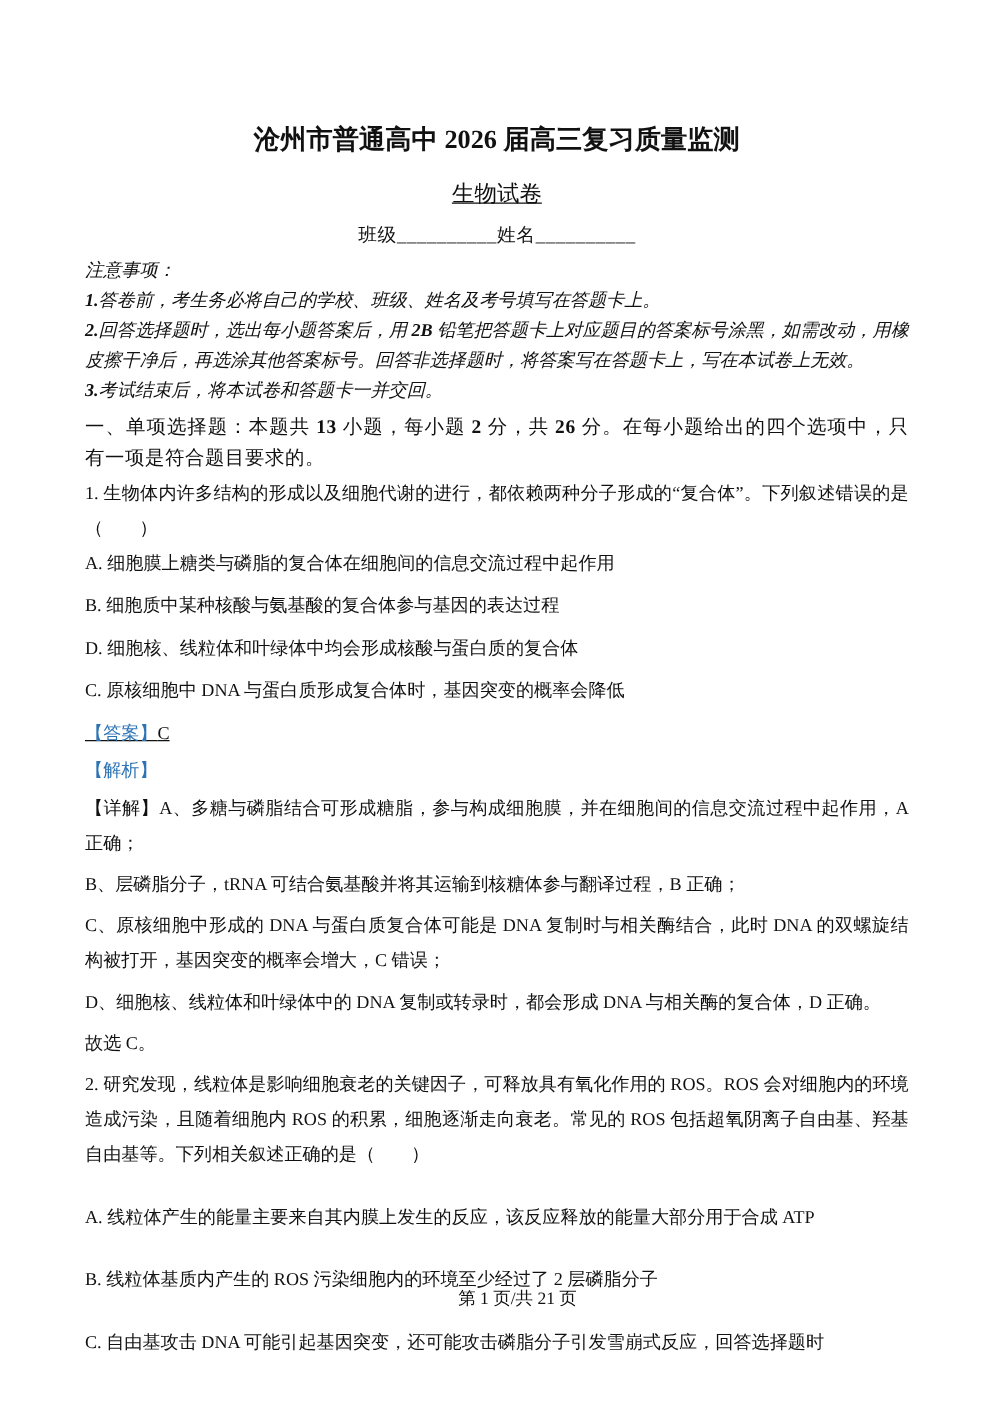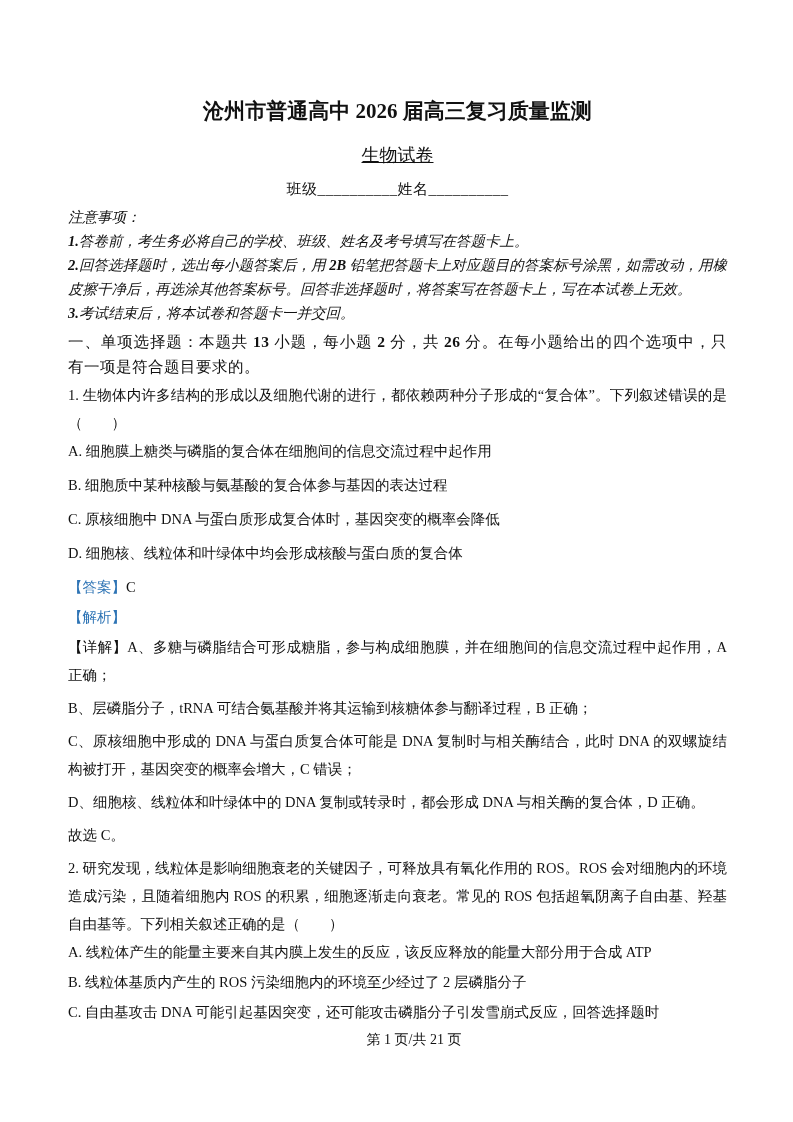--- a/index.html
+++ b/index.html
@@ -52,22 +52,22 @@
     letter-spacing: 0.5px;
   }
   .p {
     margin: 0;
     font-size: 14.5px;
     line-height: 28px;
     text-align: justify;
   }
   .stem-1 { margin-top: 2px; }
   .q1 .opt { margin-bottom: 6px; }
-  .q2 .opt { margin-bottom: 2px; }
-  .ans-line { margin-bottom: 2px; }
+  .q2 .opt { margin-bottom: 2px; margin-top: 22px; }
+  .ans-line { margin-bottom: 2px; text-decoration: underline; }
   .analysis-line { margin-bottom: 2px; }
   .detail { margin-bottom: 5px; }
   .b { font-weight: bold; }
   .blue { color: #2e74b5; }
   .footer {
     position: absolute;
     top: 1031px;
     left: 0;
     width: 100%;
     text-align: center;
@@ -92,22 +92,22 @@
       <p><span class="b">2.</span><span>回答选择题时，选出每小题答案后，用 </span><span class="b">2B</span><span> 铅笔把答题卡上对应题目的答案标号涂黑，如需改动，用橡皮擦干净后，再选涂其他答案标号。回答非选择题时，将答案写在答题卡上，写在本试卷上无效。</span></p>
       <p><span class="b">3.</span><span>考试结束后，将本试卷和答题卡一并交回。</span></p>
     </div>
 
     <p class="section-heading"><span>一、单项选择题：本题共 </span><span class="b">13</span><span> 小题，每小题 </span><span class="b">2</span><span> 分，共 </span><span class="b">26</span><span> 分。在每小题给出的四个选项中，只有一项是符合题目要求的。</span></p>
 
     <article class="q1">
       <p class="p stem-1">1. 生物体内许多结构的形成以及细胞代谢的进行，都依赖两种分子形成的“复合体”。下列叙述错误的是（　　）</p>
       <p class="p opt">A. 细胞膜上糖类与磷脂的复合体在细胞间的信息交流过程中起作用</p>
       <p class="p opt">B. 细胞质中某种核酸与氨基酸的复合体参与基因的表达过程</p>
+      <p class="p opt">D. 细胞核、线粒体和叶绿体中均会形成核酸与蛋白质的复合体</p>
       <p class="p opt">C. 原核细胞中 DNA 与蛋白质形成复合体时，基因突变的概率会降低</p>
-      <p class="p opt">D. 细胞核、线粒体和叶绿体中均会形成核酸与蛋白质的复合体</p>
       <p class="p ans-line"><span class="blue">【答案】</span><span>C</span></p>
       <p class="p analysis-line"><span class="blue">【解析】</span></p>
       <p class="p detail">【详解】A、多糖与磷脂结合可形成糖脂，参与构成细胞膜，并在细胞间的信息交流过程中起作用，A 正确；</p>
       <p class="p detail">B、层磷脂分子，tRNA 可结合氨基酸并将其运输到核糖体参与翻译过程，B 正确；</p>
       <p class="p detail">C、原核细胞中形成的 DNA 与蛋白质复合体可能是 DNA 复制时与相关酶结合，此时 DNA 的双螺旋结构被打开，基因突变的概率会增大，C 错误；</p>
       <p class="p detail">D、细胞核、线粒体和叶绿体中的 DNA 复制或转录时，都会形成 DNA 与相关酶的复合体，D 正确。</p>
       <p class="p detail">故选 C。</p>
     </article>
 
     <article class="q2">

